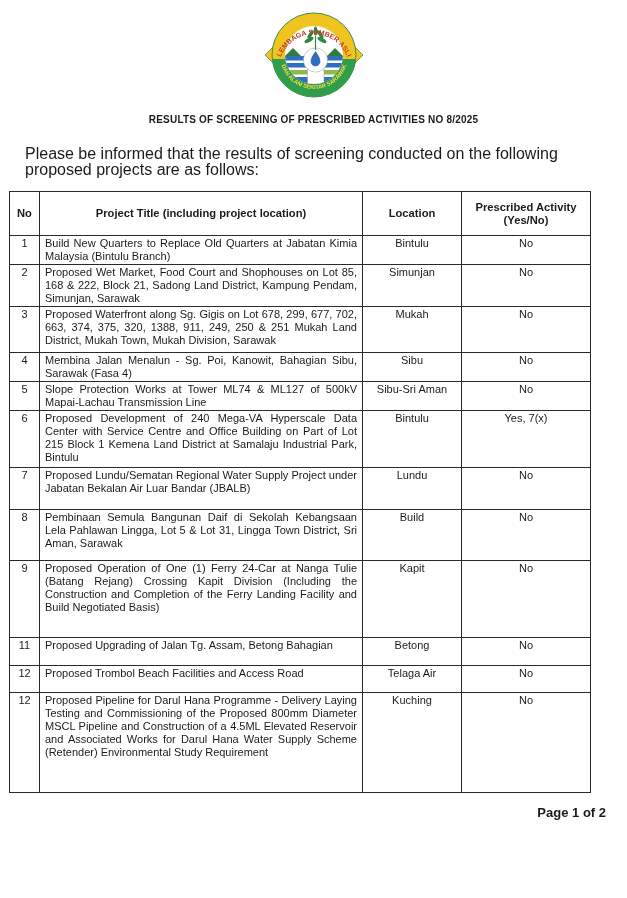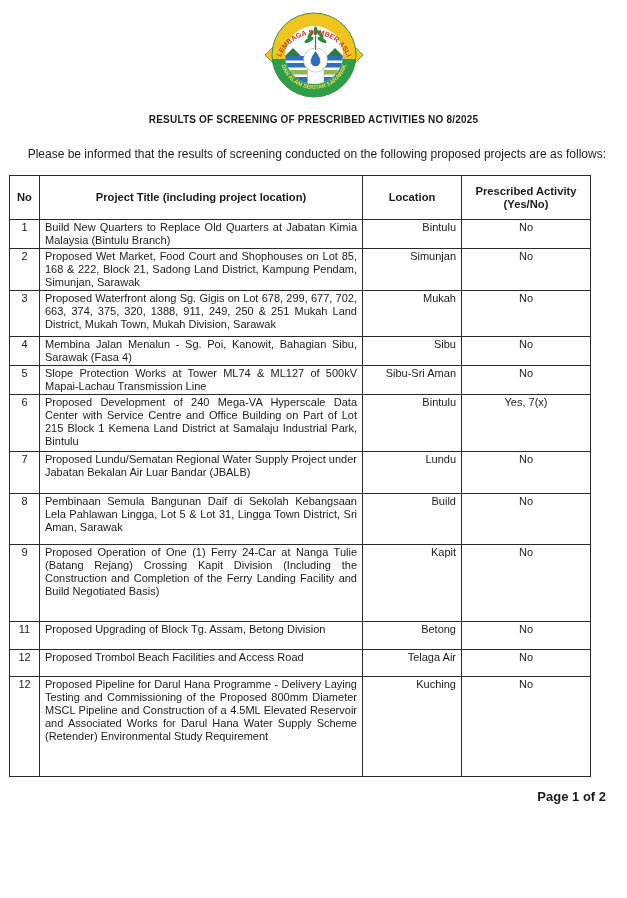--- a/index.html
+++ b/index.html
@@ -20,23 +20,23 @@
   }
   .doc-title {
     margin: 16px 10px 0 10px;
     text-align: center;
     font-size: 10px;
     font-weight: bold;
     letter-spacing: 0.2px;
   }
   .intro {
     margin: 21px 21px 0 25px;
-    font-size: 12px;
+    font-size: 16px;
     line-height: 16px;
-    text-align: right;
+    text-align: left;
   }
   table.results {
     margin: 13px 0 0 9px;
     width: 581px;
     border-collapse: collapse;
     table-layout: fixed;
     font-size: 11px;
     line-height: 13px;
   }
   table.results th, table.results td {
@@ -52,21 +52,21 @@
     vertical-align: middle;
     height: 39px;
     padding: 2px 3px;
   }
   col.c-no { width: 30px; }
   col.c-title { width: 323px; }
   col.c-loc { width: 99px; }
   col.c-presc { width: 129px; }
   td.cell-no { text-align: center; padding: 1px 2px; }
   td.cell-title { text-align: justify; padding: 1px 6px 2px 6px; }
-  td.cell-location { text-align: right; }
+  td.cell-location { text-align: center; }
   td.cell-prescribed { text-align: center; }
   .footer {
     margin: 12px 21px 0 0;
     text-align: right;
     font-size: 13px;
     font-weight: 600;
   }
 </style>
 </head>
 <body>
@@ -192,21 +192,21 @@
           <td class="cell-prescribed">No</td>
         </tr>
         <tr style="height: 77px;">
           <td class="cell-no">9</td>
           <td class="cell-title">Proposed Operation of One (1) Ferry 24-Car at Nanga Tulie (Batang Rejang) Crossing Kapit Division (Including the Construction and Completion of the Ferry Landing Facility and Build Negotiated Basis)</td>
           <td class="cell-location">Kapit</td>
           <td class="cell-prescribed">No</td>
         </tr>
         <tr style="height: 28px;">
           <td class="cell-no">11</td>
-          <td class="cell-title">Proposed Upgrading of Block Tg. Assam, Betong Division</td>
+          <td class="cell-title">Proposed Upgrading of Jalan Tg. Assam, Betong Bahagian</td>
           <td class="cell-location">Betong</td>
           <td class="cell-prescribed">No</td>
         </tr>
         <tr style="height: 27px;">
           <td class="cell-no">12</td>
           <td class="cell-title">Proposed Trombol Beach Facilities and Access Road</td>
           <td class="cell-location">Telaga Air</td>
           <td class="cell-prescribed">No</td>
         </tr>
         <tr style="height: 100px;">

